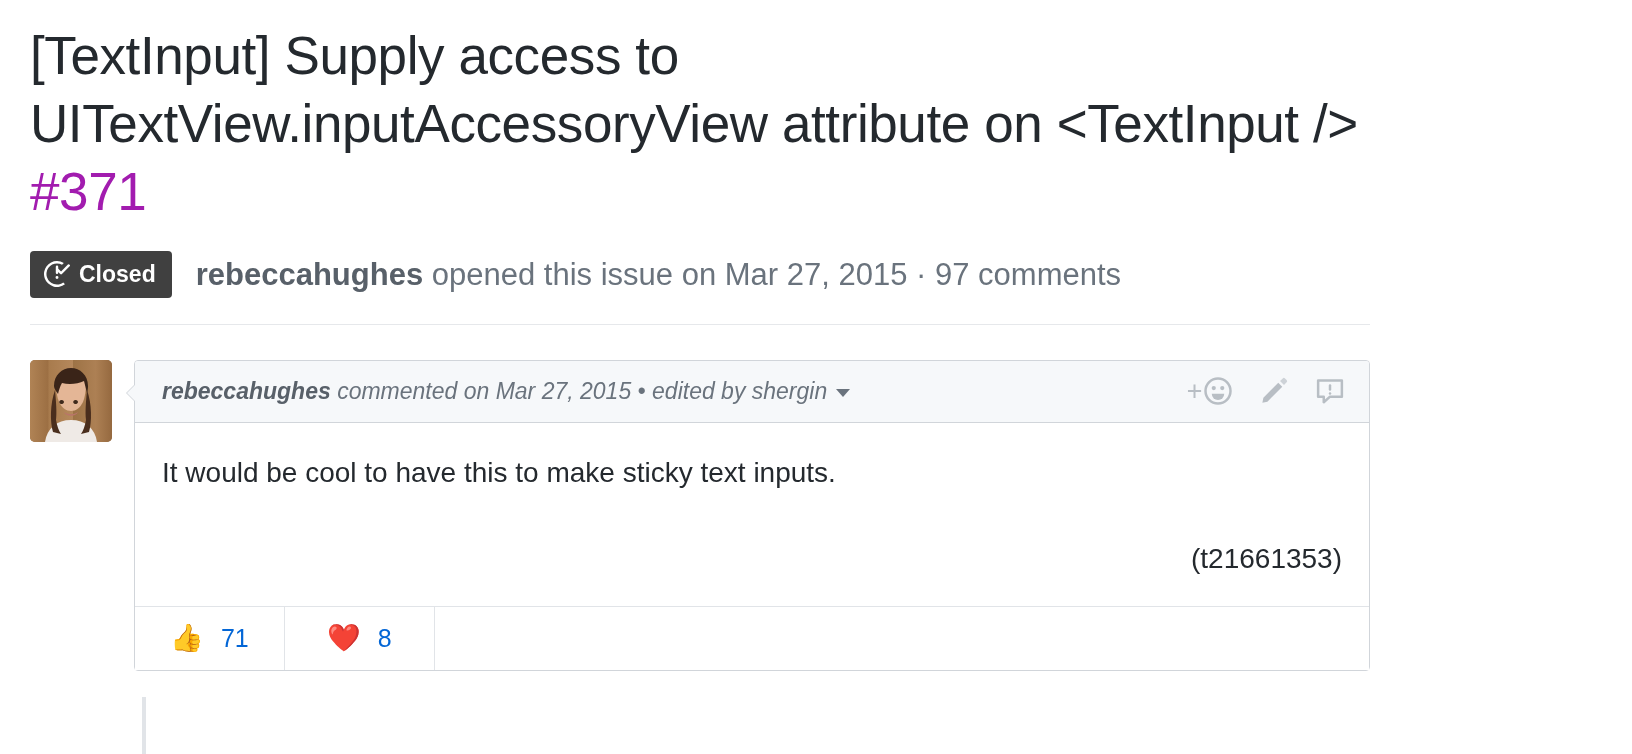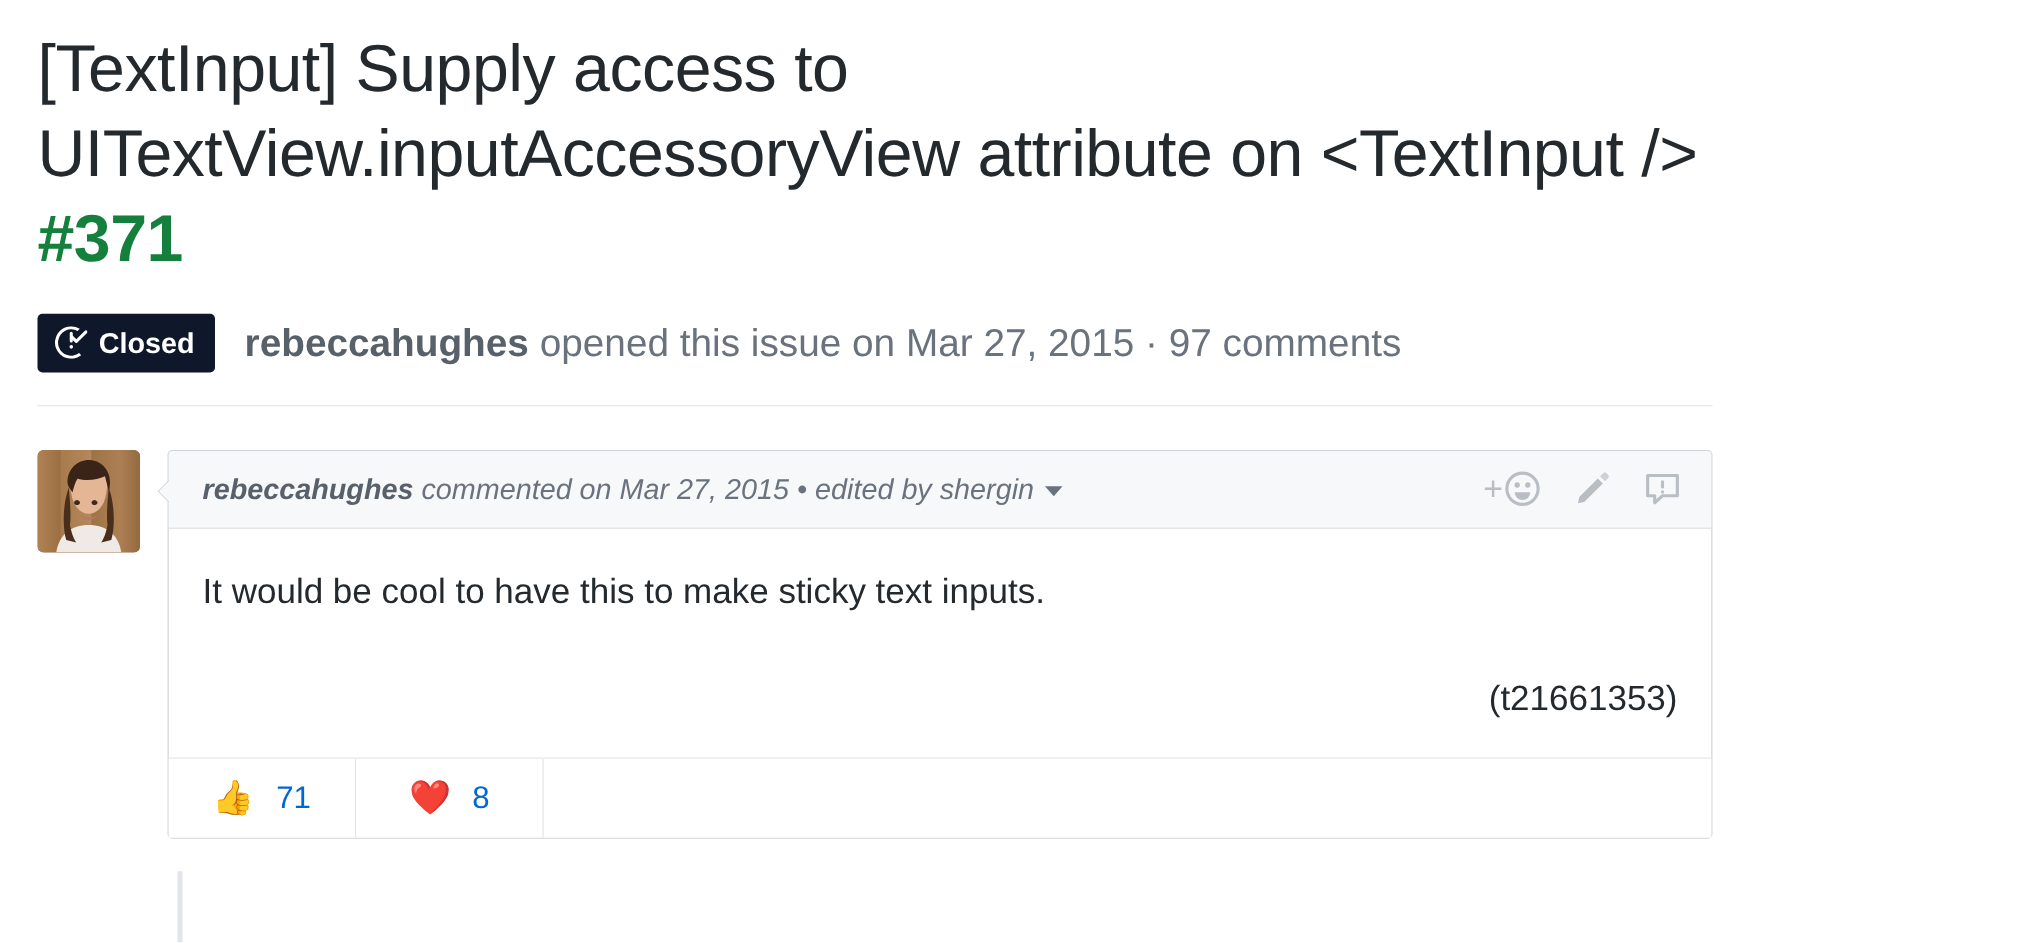--- a/index.html
+++ b/index.html
@@ -28,37 +28,37 @@
     font-size: 53px;
     line-height: 1.28;
     font-weight: 400;
     letter-spacing: -0.4px;
     color: #24292e;
     padding-top: 22px;
     margin: 0;
     white-space: nowrap;
   }
   .issue-number {
-    color: #15803d;
-    font-weight: 700;
+    color: #a21caf;
+    font-weight: 400;
   }
 
   
   .meta-row {
     display: flex;
     align-items: center;
     margin-top: 26px;
     padding-bottom: 26px;
     border-bottom: 1px solid #e6e8eb;
   }
   .state-badge {
     display: inline-flex;
     align-items: center;
     gap: 9px;
-    background: #0f172a;
+    background: #404040;
     color: #ffffff;
     font-size: 23px;
     font-weight: bold;
     padding: 10px 16px 11px 14px;
     border-radius: 4px;
     line-height: 1;
   }
   .state-badge svg { display: block; }
   .meta-text {
     margin-left: 24px;

